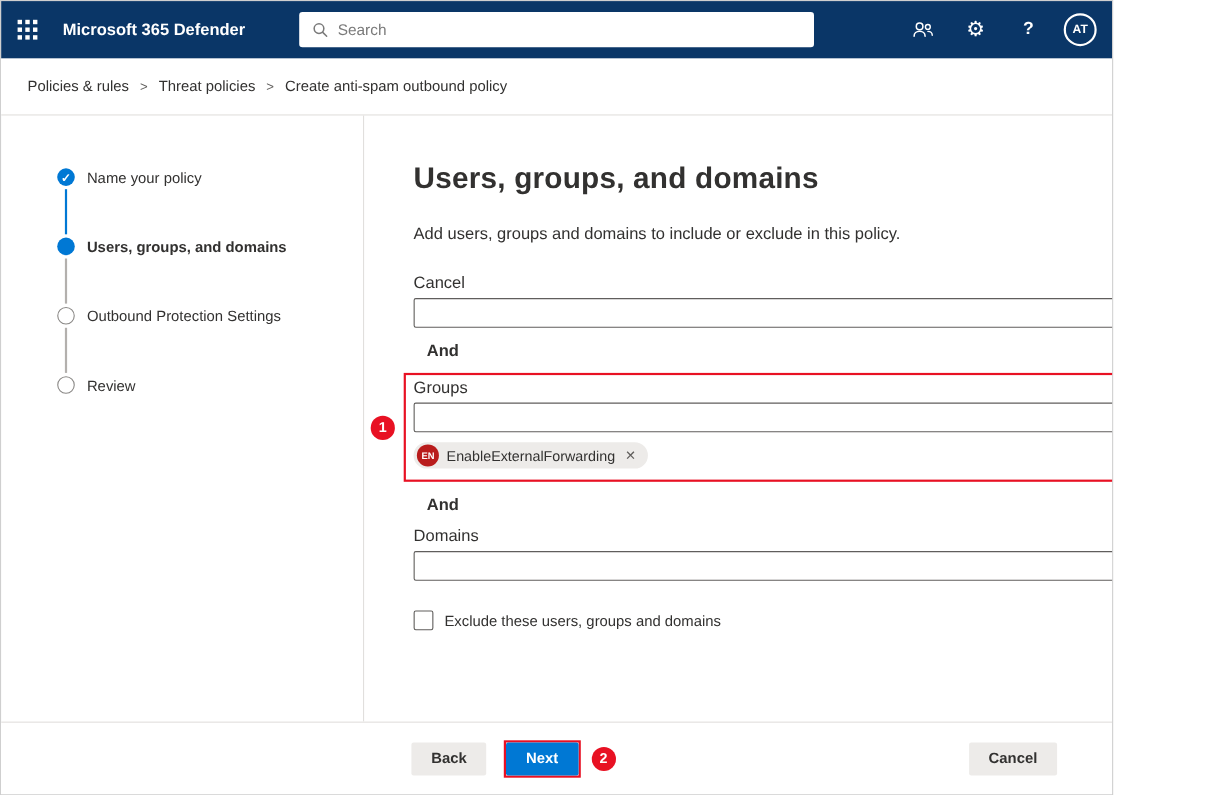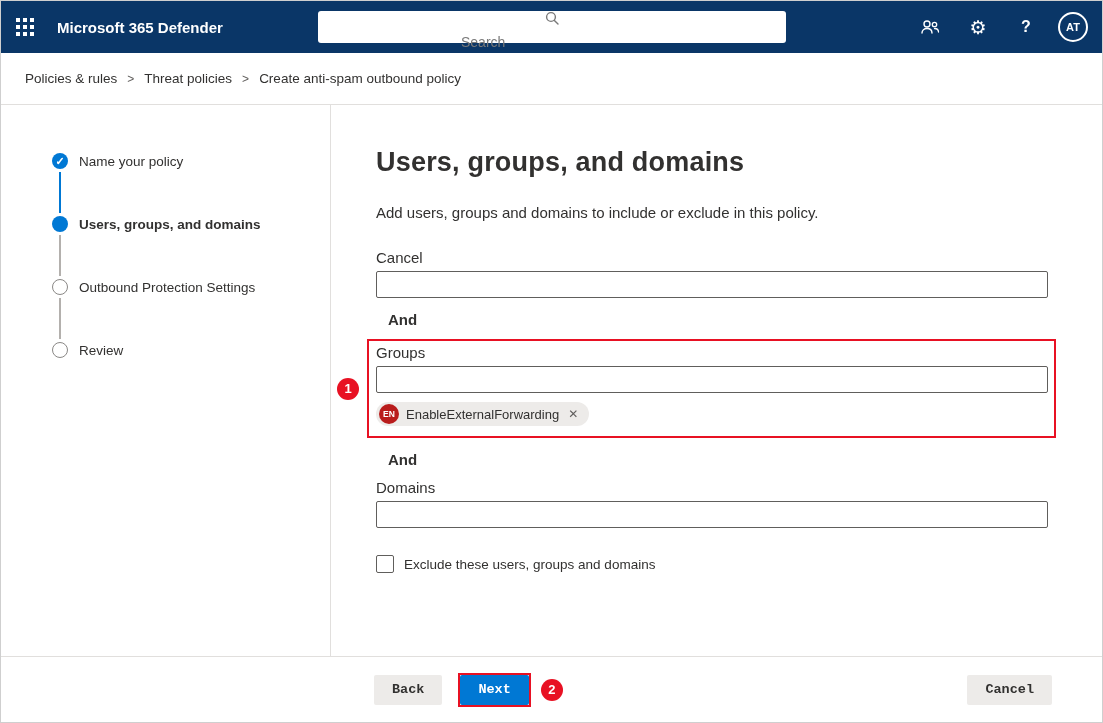--- a/index.html
+++ b/index.html
@@ -1,25 +1,25 @@
 <!DOCTYPE html>
 <html><head>
 <meta charset="utf-8">
 <style>
   * { margin:0; padding:0; box-sizing:border-box; }
   body { background:#fff; font-family:"Liberation Sans", sans-serif; color:#323130; }
-  .screen{ width:1103px; height:723px; border:1px solid #cfcfcf; display:flex; flex-direction:column; background:#fff; overflow:hidden; }
+  .screen{ width:1012px; height:723px; border:1px solid #cfcfcf; display:flex; flex-direction:column; background:#fff; overflow:hidden; }
 
   
   .topbar{ flex:0 0 52px; background:#0a3667; display:flex; align-items:center; position:relative; }
   .waffle{ width:48px; height:52px; display:flex; align-items:center; justify-content:center; cursor:pointer; }
   .waffle-grid{ display:grid; grid-template-columns:repeat(3,4px); gap:3px; }
   .waffle-grid i{ width:4px; height:4px; background:#fff; display:block; }
   .app-title{ color:#fff; font-size:15px; font-weight:700; margin-left:8px; white-space:nowrap; }
-  .searchbox{ position:absolute; left:50%; transform:translateX(-50%); width:468px; height:32px; background:#fff; border-radius:3px; display:flex; align-items:center; padding:0 12px; gap:9px;flex-direction:column; }
+  .searchbox{ position:absolute; left:50%; transform:translateX(-50%); width:468px; height:32px; background:#fff; border-radius:3px; display:flex; align-items:center; padding:0 12px; gap:9px; }
   .searchbox svg{ flex:0 0 auto; }
   .searchbox input{ border:none; outline:none; flex:1; font-size:14px; background:transparent; font-family:inherit; color:#323130; }
   .searchbox input::placeholder{ color:#7a7a7a; }
   .top-icons{ margin-left:auto; display:flex; align-items:center; gap:16px; padding-right:14px; }
   .icon-btn{ width:32px; height:32px; display:flex; align-items:center; justify-content:center; color:#fff; cursor:pointer; }
   .gear-glyph{ font-size:19px; line-height:1; }
   .help-glyph{ font-size:16px; font-weight:700; }
   .avatar{ width:30px; height:30px; border:2px solid #fff; border-radius:50%; display:flex; align-items:center; justify-content:center; color:#fff; font-size:11px; font-weight:700; cursor:pointer; }
 
   
@@ -58,21 +58,21 @@
   .chip-avatar{ width:20px; height:20px; border-radius:50%; background:#b91c1c; color:#fff; font-size:8.5px; font-weight:700; display:flex; align-items:center; justify-content:center; }
   .chip-name{ font-size:13px; }
   .chip-remove{ color:#605e5c; font-size:12px; cursor:pointer; padding:0 2px; }
 
   .checkbox-row{ display:flex; align-items:center; gap:10px; margin-top:27px; }
   .checkbox{ width:18px; height:18px; border:1px solid #605e5c; border-radius:2px; background:#fff; cursor:pointer; flex:0 0 18px; }
   .checkbox-label{ font-size:13.5px; }
 
   
   .footer{ flex:0 0 66px; border-top:1px solid #e1dfdd; display:flex; align-items:center; padding:0 50px 0 373px; background:#fff; }
-  .btn{ height:30px; padding:0 18px; font-size:13.5px; font-weight:600; border:none; border-radius:2px; cursor:pointer; font-family:Liberation Mono, monospace; }
+  .btn{ height:30px; padding:0 18px; font-size:13.5px; font-weight:600; border:none; border-radius:2px; cursor:pointer; font-family:Liberation Sans, sans-serif; }
   .btn.secondary{ background:#edebe9; color:#323130; }
   .btn.primary{ background:#0078d4; color:#fff; }
   .annot-outline{ border:2px solid #e81123; margin-left:16px; display:inline-flex; }
   .badge.inline{ margin-left:10px; }
   .spacer{ margin-left:auto; }
 </style>
 </head>
 <body>
 
 <div class="screen">

